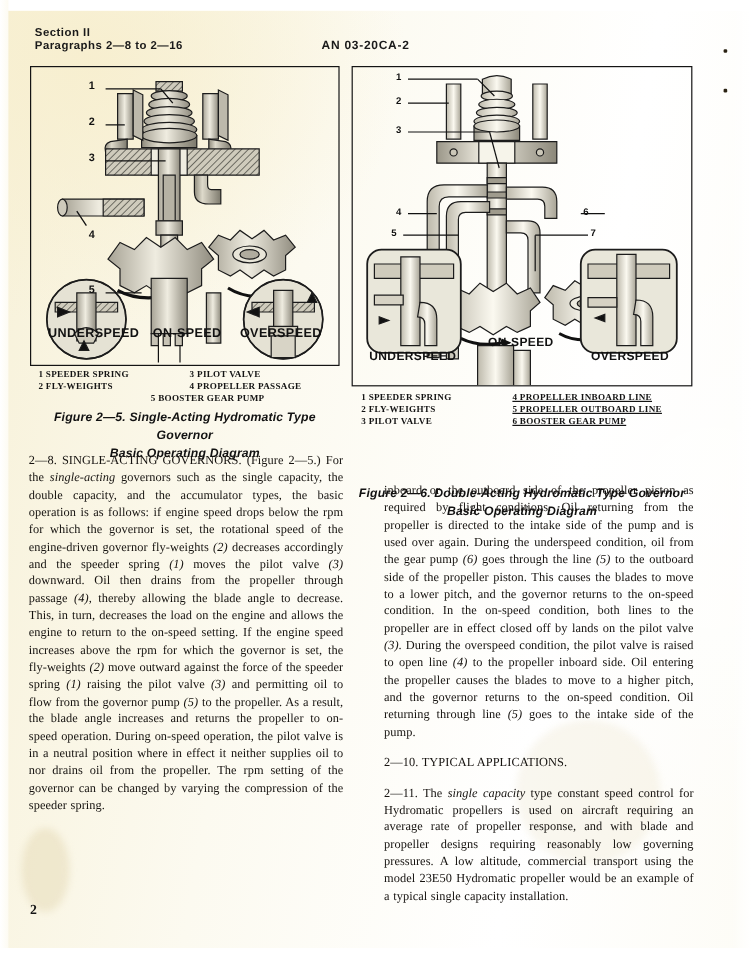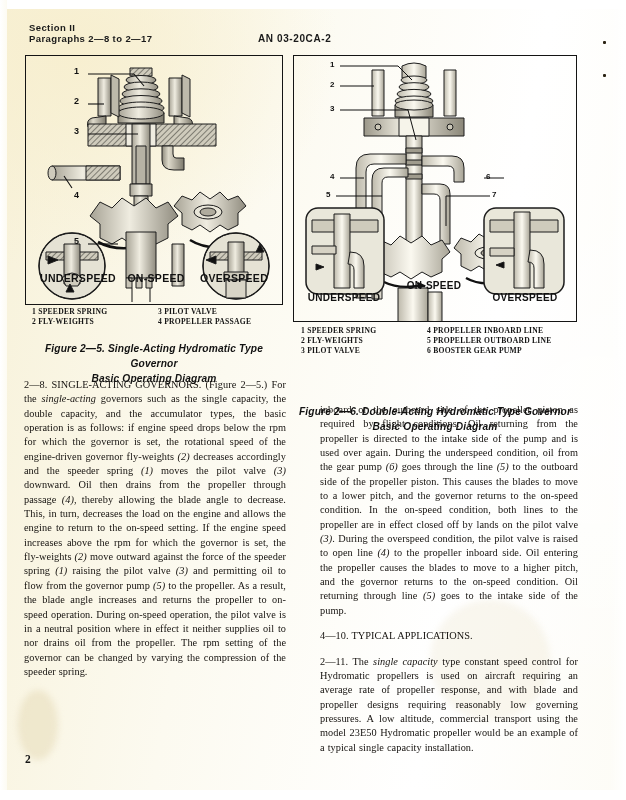--- a/index.html
+++ b/index.html
@@ -25,21 +25,21 @@
   .edge-white-top{position:absolute;left:0;top:0;width:626px;height:9px;background:#fff;}
   .edge-white-left{position:absolute;left:0;top:0;width:7px;height:800px;background:linear-gradient(90deg,#fff,#fdfbf2);}
   .edge-white-bot{position:absolute;left:0;bottom:0;width:626px;height:10px;background:#fff;}
   .edge-white-right{position:absolute;right:0;top:0;width:16px;height:800px;background:linear-gradient(270deg,#fff,rgba(255,255,255,0));}
 
   
   .hdr{position:absolute;font-family:"Liberation Sans",sans-serif;font-weight:bold;
        font-size:9.5px;letter-spacing:.4px;color:#1a1a1a;}
   #hdr-sec{left:29px;top:22px;}
   #hdr-par{left:29px;top:33px;}
-  #hdr-an{left:258px;top:33px;font-size:10px;letter-spacing:.6px;}
+  #hdr-an{left:268px;top:33px;font-size:10px;letter-spacing:.6px;}
 
   
   .figbox{position:absolute;border:1.6px solid #141414;background:transparent;}
   #fig-left{left:25px;top:55px;width:256px;height:248px;}
   #fig-right{left:293px;top:55px;width:282px;height:265px;}
 
   .fig-inner{position:absolute;inset:0;overflow:hidden;}
   svg.art{position:absolute;left:0;top:0;width:100%;height:100%;}
 
   .state-lab{position:absolute;font-family:"Liberation Sans",sans-serif;
@@ -50,21 +50,21 @@
           font-size:7.6px;color:#141414;letter-spacing:.25px;}
   .legend .row{position:relative;height:10px;text-align:right;}
   .legend .c1{position:absolute;left:0;white-space:nowrap;}
   .legend .c2{position:absolute;white-space:nowrap;}
   .legend .ctr{text-align:center;white-space:nowrap;}
 
   #legend-left{left:32px;top:307px;width:250px;}
   #legend-left .c2{left:126px;}
   #legend-left .ctr{margin-left:32px;}
   #legend-right{left:301px;top:326px;width:270px;}
-  #legend-right .c2{left:126px;}
+  #legend-right .c2{left:126px;text-decoration:underline;}
   #legend-right .ctr{margin-left:20px;}
 
   .figcap{position:absolute;font-family:"Liberation Sans",sans-serif;
      font-weight:bold;font-style:italic;font-size:10.2px;color:#121212;
      text-align:center;line-height:15px;letter-spacing:.15px;}
   #cap-left{left:20px;top:341px;width:268px;}
   #cap-right{left:292px;top:404px;width:286px;}
 
   
   .col{position:absolute;width:262px;text-align:justify;
@@ -88,21 +88,21 @@
 </style>
 </head>
 <body>
 
 <div class="page">
   <div class="paper-tone"></div>
   <div class="smudge" style="left:18px;top:690px;width:40px;height:70px;"></div>
   <div class="smudge" style="left:430px;top:600px;width:120px;height:120px;opacity:.5"></div>
 
   <div class="hdr" id="hdr-sec">Section II</div>
-  <div class="hdr" id="hdr-par">Paragraphs 2—8 to 2—17</div>
+  <div class="hdr" id="hdr-par">Paragraphs 2—8 to 2—16</div>
   <div class="hdr" id="hdr-an">AN 03-20CA-2</div>
 
   <div class="figbox" id="fig-left">
     <div class="fig-inner">
       <svg class="art" viewBox="0 0 256 248" preserveAspectRatio="none">
         <defs>
           <linearGradient id="mg" x1="0" y1="0" x2="1" y2="0">
             <stop offset="0" stop-color="#8e8a7c"></stop>
               <stop offset=".3" stop-color="#dedacb"></stop>
             <stop offset=".6" stop-color="#b4b0a2"></stop>
@@ -220,20 +220,21 @@
 
   <div class="legend" id="legend-left">
     <div class="row">
       <span class="c1">1 SPEEDER SPRING</span>
       <span class="c2">3 PILOT VALVE</span>
     </div>
     <div class="row">
       <span class="c1">2 FLY-WEIGHTS</span>
       <span class="c2">4 PROPELLER PASSAGE</span>
     </div>
+    <div class="row ctr">5 BOOSTER GEAR PUMP</div>
   </div>
 
   <div class="figcap" id="cap-left">
     <div>Figure 2—5. Single-Acting Hydromatic Type Governor</div>
     <div>Basic Operating Diagram</div>
   </div>
 
   <div class="figbox" id="fig-right">
     <div class="fig-inner">
       <svg class="art" viewBox="0 0 282 265" preserveAspectRatio="none">
@@ -357,21 +358,21 @@
     <div>Figure 2—6. Double-Acting Hydromatic Type Governor</div>
     <div>Basic Operating Diagram</div>
   </div>
 
   <div class="col" id="col-left">
     <p><span class="num">2—8. SINGLE-ACTING GOVERNORS.</span> (Figure 2—5.) For the <i>single-acting</i> governors such as the single capacity, the double capacity, and the accumulator types, the basic operation is as follows: if engine speed drops below the rpm for which the governor is set, the rotational speed of the engine-driven governor fly-weights <i>(2)</i> decreases accordingly and the speeder spring <i>(1)</i> moves the pilot valve <i>(3)</i> downward. Oil then drains from the propeller through passage <i>(4)</i>, thereby allowing the blade angle to decrease. This, in turn, decreases the load on the engine and allows the engine to return to the on-speed setting. If the engine speed increases above the rpm for which the governor is set, the fly-weights <i>(2)</i> move outward against the force of the speeder spring <i>(1)</i> raising the pilot valve <i>(3)</i> and permitting oil to flow from the governor pump <i>(5)</i> to the propeller. As a result, the blade angle increases and returns the propeller to on-speed operation. During on-speed operation, the pilot valve is in a neutral position where in effect it neither supplies oil to nor drains oil from the propeller. The rpm setting of the governor can be changed by varying the compression of the speeder spring.</p>
   </div>
 
   <div class="col" id="col-right">
     <p>inboard or the outboard side of the propeller piston as required by flight conditions. Oil returning from the propeller is directed to the intake side of the pump and is used over again. During the underspeed condition, oil from the gear pump <i>(6)</i> goes through the line <i>(5)</i> to the outboard side of the propeller piston. This causes the blades to move to a lower pitch, and the governor returns to the on-speed condition. In the on-speed condition, both lines to the propeller are in effect closed off by lands on the pilot valve <i>(3)</i>. During the overspeed condition, the pilot valve is raised to open line <i>(4)</i> to the propeller inboard side. Oil entering the propeller causes the blades to move to a higher pitch, and the governor returns to the on-speed condition. Oil returning through line <i>(5)</i> goes to the intake side of the pump.</p>
-    <p><span class="num">4—10. TYPICAL APPLICATIONS.</span></p>
+    <p><span class="num">2—10. TYPICAL APPLICATIONS.</span></p>
     <p><span class="num">2—11.</span> The <i>single capacity</i> type constant speed control for Hydromatic propellers is used on aircraft requiring an average rate of propeller response, and with blade and propeller designs requiring reasonably low governing pressures. A low altitude, commercial transport using the model 23E50 Hydromatic propeller would be an example of a typical single capacity installation.</p>
   </div>
 
   <div id="pageno">2</div>
 
   <div class="speck" id="speck1"></div>
   <div class="speck" id="speck2"></div>
 
   <div class="edge-white-top"></div>
   <div class="edge-white-left"></div>

